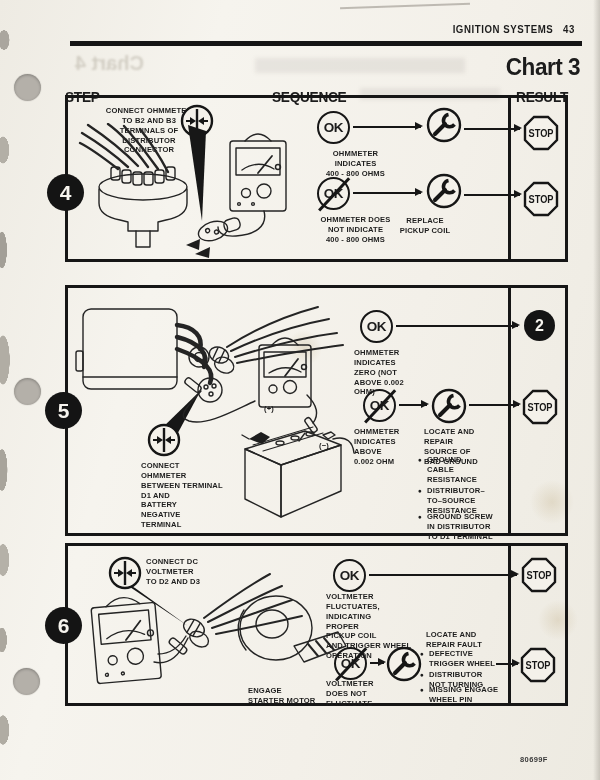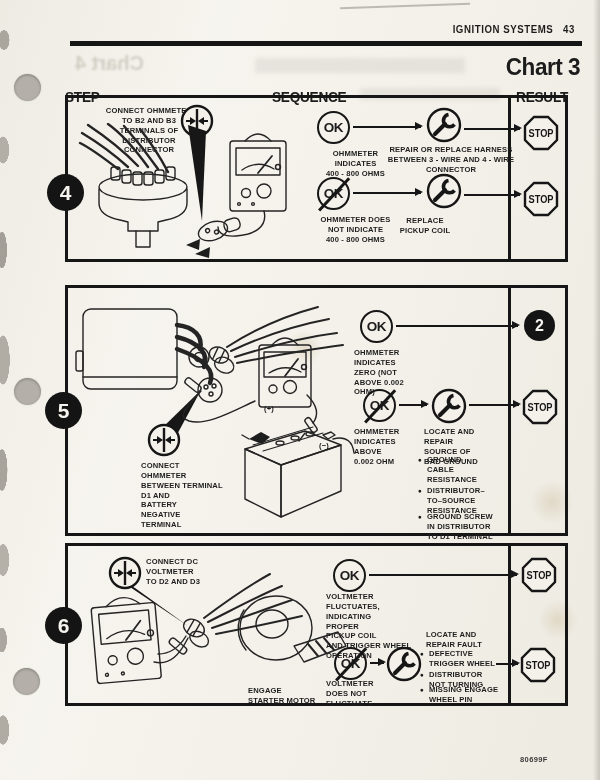--- a/index.html
+++ b/index.html
@@ -156,23 +156,20 @@
     </div>
     <div class="cap" style="left:240px;top:51px;width:95px;">OHMMETER
 INDICATES
 400 - 800 OHMS</div>
     <div class="arr" style="left:285px;top:28px;width:68px;"></div>
     <svg class="sym" style="left:358px;top:9px;" width="36" height="36" viewBox="0 0 36 36">
       <circle cx="18" cy="18" r="16" fill="#f4f1ea" stroke="#161616" stroke-width="2.4"></circle>
       <line x1="9" y1="27" x2="19" y2="17" stroke="#161616" stroke-width="4" stroke-linecap="round"></line>
       <path d="M22.5,7.5 A6.2,6.2 0 1 0 28.5,17.5" fill="none" stroke="#161616" stroke-width="3.6"></path>
     </svg>
-    <div class="cap" style="left:312px;top:47px;width:142px;">REPAIR OR REPLACE HARNESS
-BETWEEN 3 - WIRE AND 4 - WIRE
-CONNECTOR</div>
     <div class="arr" style="left:396px;top:30px;width:56px;"></div>
     <svg class="sym" style="left:455px;top:17px;" width="36" height="36" viewBox="0 0 36 36">
       <polygon points="11,2 25,2 34,11 34,25 25,34 11,34 2,25 2,11" fill="#f4f1ea" stroke="#161616" stroke-width="2.4"></polygon>
       <text x="18" y="22" text-anchor="middle" font-size="10.5" font-weight="bold" textLength="25" lengthAdjust="spacingAndGlyphs" fill="#161616">STOP</text>
     </svg>
 
     <div class="okc" style="left:249px;top:79px;">
       <span>OK</span>
       <div class="slash"></div>
     </div>

